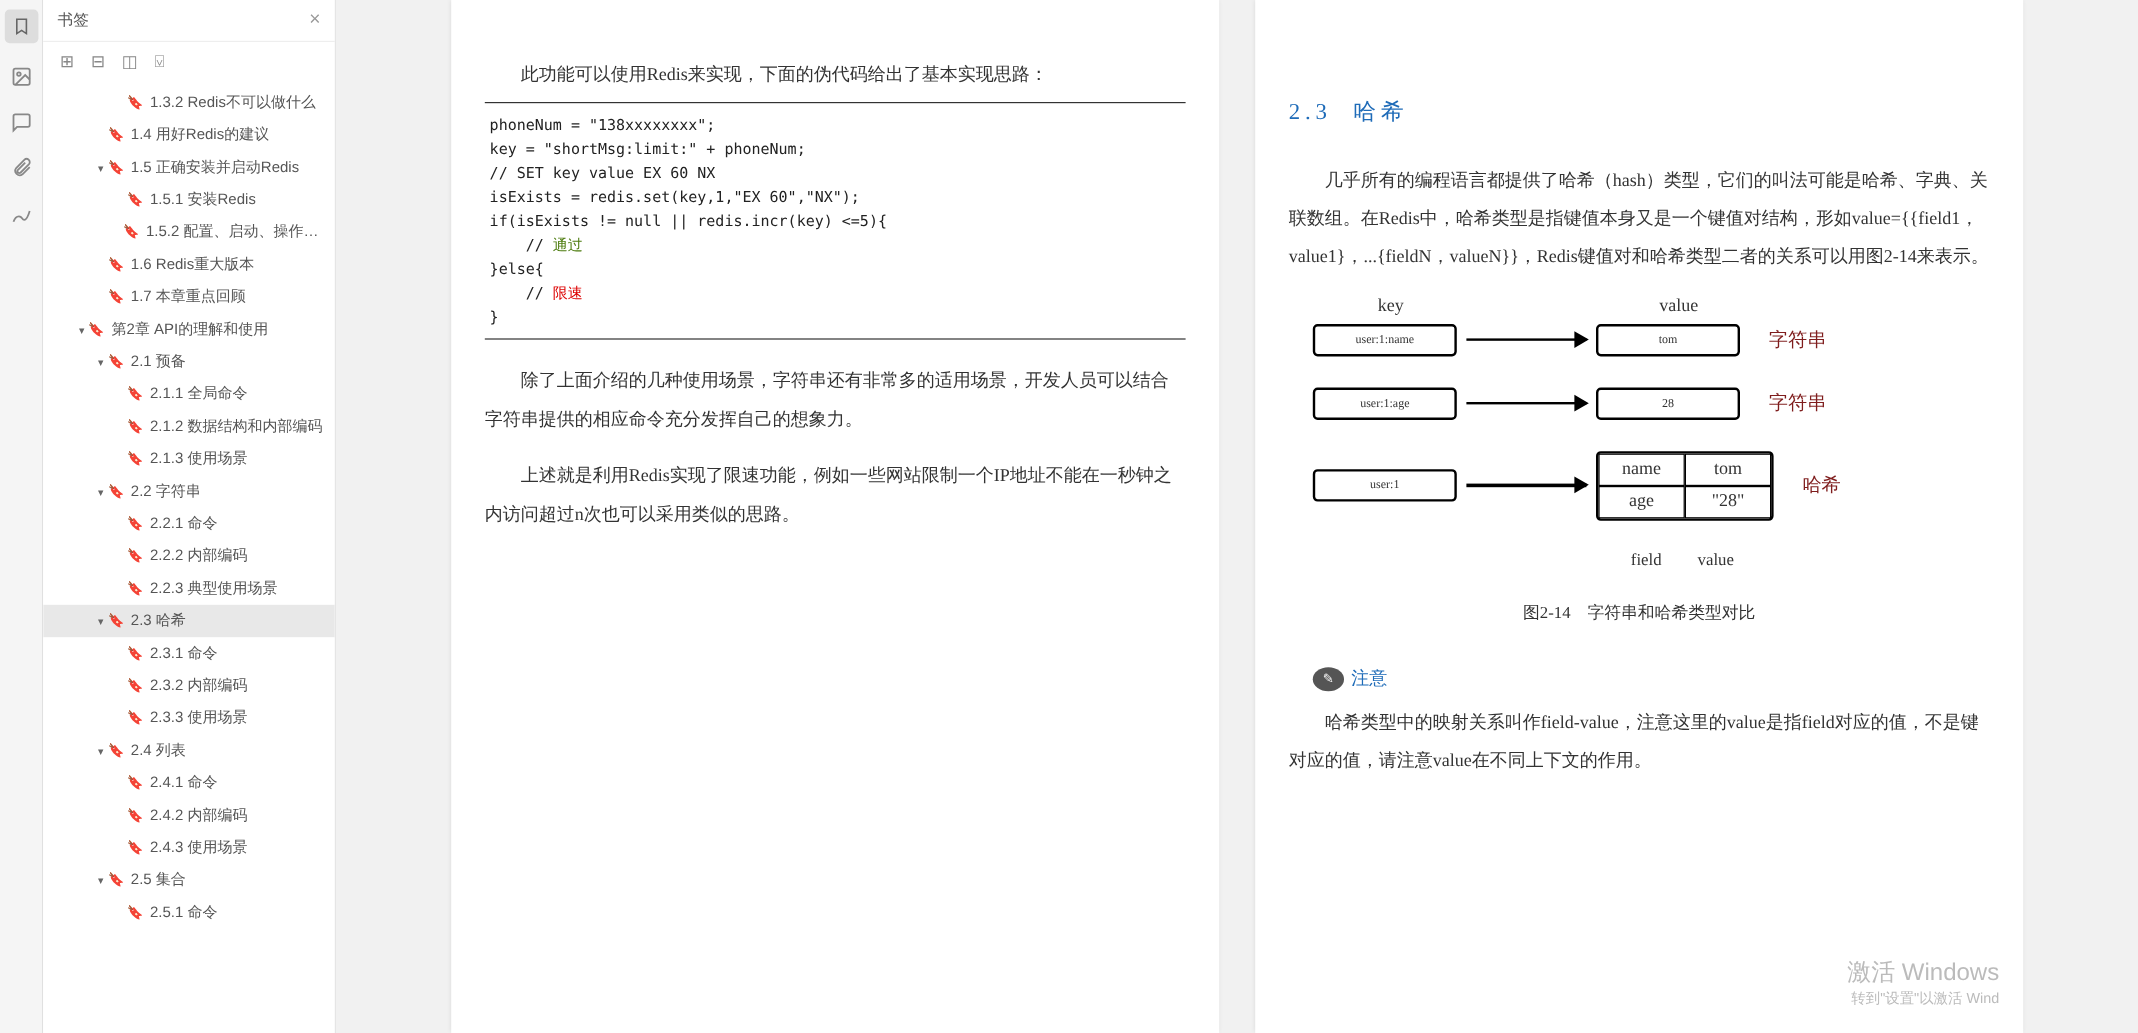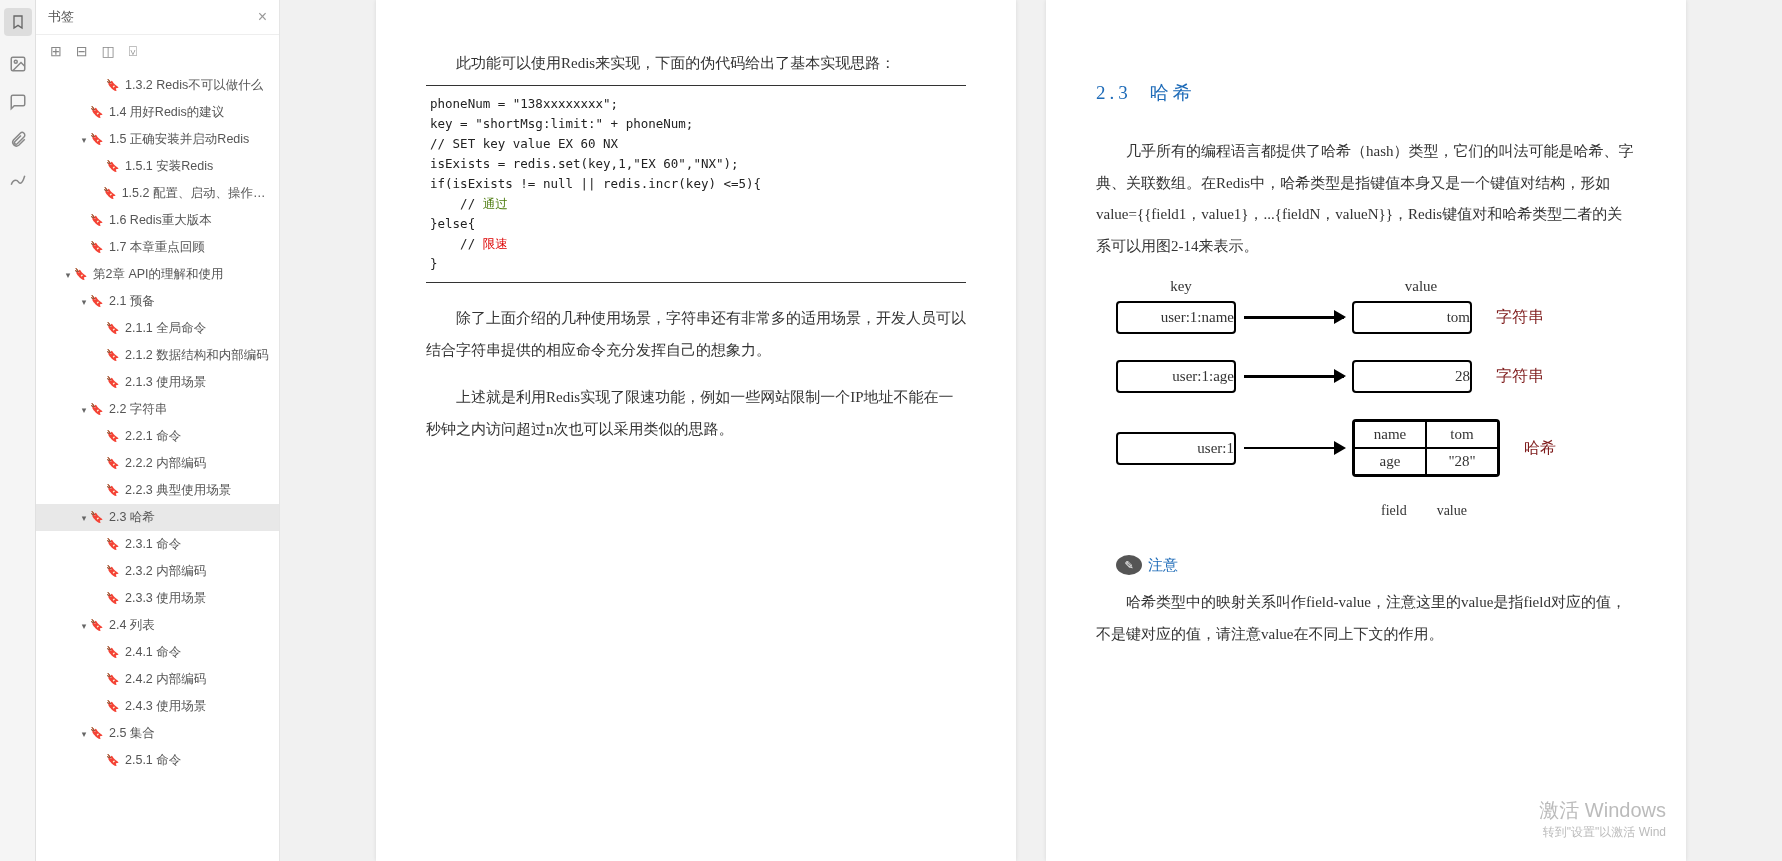--- a/index.html
+++ b/index.html
@@ -14,34 +14,34 @@
 .sidebar-head .close { color: #999; font-size: 16px; cursor: pointer; }
 .sidebar-tools { display: flex; gap: 14px; padding: 8px 14px; color: #888; }
 .sidebar-tools span { cursor: pointer; font-size: 14px; }
 .tree { flex: 1; overflow-y: auto; padding: 4px 0; font-size: 12.5px; color: #555; }
 .tree-item { display: flex; align-items: center; padding: 5px 8px 5px 0; cursor: pointer; white-space: nowrap; }
 .tree-item.selected { background: #e8e8e8; }
 .tree-item .arrow { width: 12px; display: inline-flex; justify-content: center; font-size: 9px; color: #666; }
 .tree-item .bicon { width: 14px; color: #aaa; margin-right: 5px; font-size: 11px; }
 .tree-item .label { overflow: hidden; text-overflow: ellipsis; }
 .content { flex: 1; background: #f1f1f1; display: flex; justify-content: center; gap: 30px; padding: 0 30px; overflow: hidden; }
-.page { background: #fff; width: 640px; height: 861px; padding: 50px 50px; box-shadow: 0 0 4px rgba(0,0,0,0.1); position: relative; font-family: "SimSun", serif; }
+.page { background: #fff; width: 640px; height: 861px; padding: 50px 28px; box-shadow: 0 0 4px rgba(0,0,0,0.1); position: relative; font-family: "SimSun", serif; }
 .p1-intro { font-size: 15px; line-height: 1.8; text-indent: 2em; margin-bottom: 6px; }
 .code-block { border-top: 1px solid #333; border-bottom: 1px solid #333; padding: 8px 4px; margin: 8px 0 20px 0; font-family: Consolas, monospace; font-size: 12.5px; line-height: 1.6; white-space: pre; color: #222; }
 .code-block .cm1 { color: #4d7c0f; }
 .code-block .cm2 { color: #d00; }
 .para { font-size: 15px; line-height: 2.1; text-indent: 2em; margin-bottom: 16px; }
 .sec-head { font-size: 19px; color: #1e6bb8; font-weight: normal; letter-spacing: 4px; margin: 30px 0 30px 0; }
 .sec-num { margin-right: 18px; }
 .diagram { margin: 14px 0 6px 20px; font-family: "KaiTi","STKaiti",serif; }
 .diag-head { display: flex; font-size: 15px; margin-bottom: 6px; }
 .diag-head .kcol { width: 130px; text-align: center; }
 .diag-head .vcol { width: 130px; text-align: center; margin-left: 110px; }
 .diag-row { display: flex; align-items: center; margin-bottom: 26px; }
-.dbox { border: 2.5px solid #000; border-radius: 4px; padding: 6px 0; text-align: right; font-family: "Times New Roman", serif; font-size: 15px; min-width: 120px; }
+.dbox { border: 2.5px solid #000; border-radius: 4px; padding: 6px 0; text-align: center; font-family: "Times New Roman", serif; font-size: 10px; min-width: 120px; }
 .arrow-r { width: 100px; height: 2.5px; background: #000; position: relative; margin: 0 8px; }
 .arrow-r:after { content: ""; position: absolute; right: -2px; top: -6px; border-left: 12px solid #000; border-top: 7px solid transparent; border-bottom: 7px solid transparent; }
 .side-label { font-family: "KaiTi","STKaiti",serif; font-size: 16px; margin-left: 24px; color: #7f1d1d; }
 .hash-table { display: grid; grid-template-columns: 72px 72px; border: 2.5px solid #000; border-radius: 4px; }
 .hash-table > div { border: 1px solid #000; padding: 4px 6px; text-align: center; font-family: "Times New Roman", serif; font-size: 15px; }
 .hash-labels { display: flex; justify-content: center; gap: 30px; font-size: 14px; margin-top: 4px; margin-left: 232px; width: 152px; font-family: "Times New Roman", serif; }
 .fig-caption { text-align: center; font-size: 14px; margin-top: 26px; font-family: "SimSun", serif; }
 .note-head { display: flex; align-items: center; gap: 6px; margin: 36px 0 12px 20px; color: #1e6bb8; font-size: 15px; }
 .note-icon { width: 26px; height: 20px; background: #555; border-radius: 50%; position: relative; display: flex; align-items: center; justify-content: center; color: #fff; font-size: 11px; }
 .watermark { position: absolute; right: 20px; bottom: 20px; text-align: right; color: #bbb; font-family: "Microsoft YaHei", sans-serif; }
@@ -278,20 +278,21 @@
             <div>"28"</div>
           </div>
           <div class="side-label">哈希</div>
         </div>
         <div class="hash-labels">
           <span>field</span>
           <span>value</span>
         </div>
       </div>
 
+      <div class="fig-caption">图2-14　字符串和哈希类型对比</div>
 
       <div class="note-head">
         <div class="note-icon">✎</div>
         <span>注意</span>
       </div>
       <p class="para">哈希类型中的映射关系叫作field-value，注意这里的value是指field对应的值，不是键对应的值，请注意value在不同上下文的作用。</p>
 
       <div class="watermark">
         <div class="l1">激活 Windows</div>
         <div class="l2">转到"设置"以激活 Wind</div>

